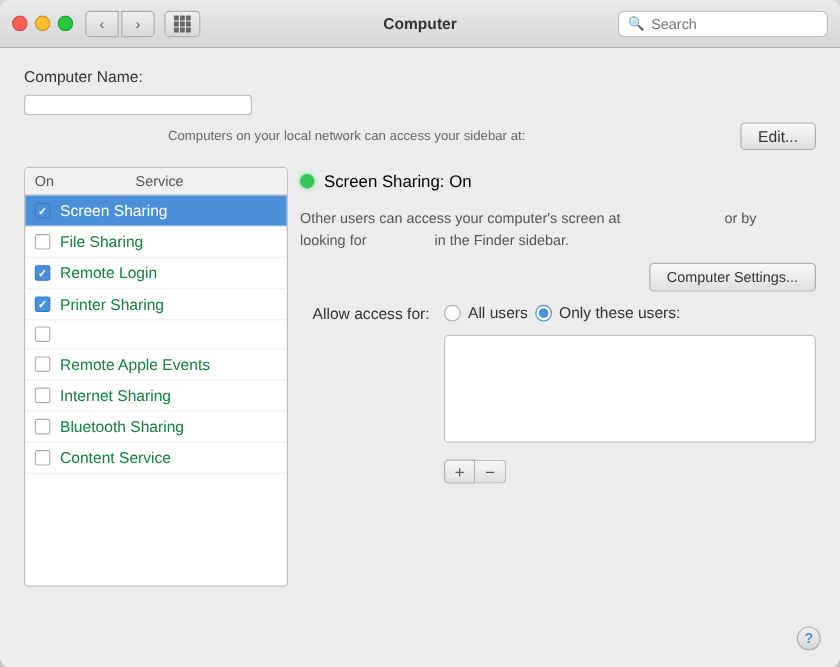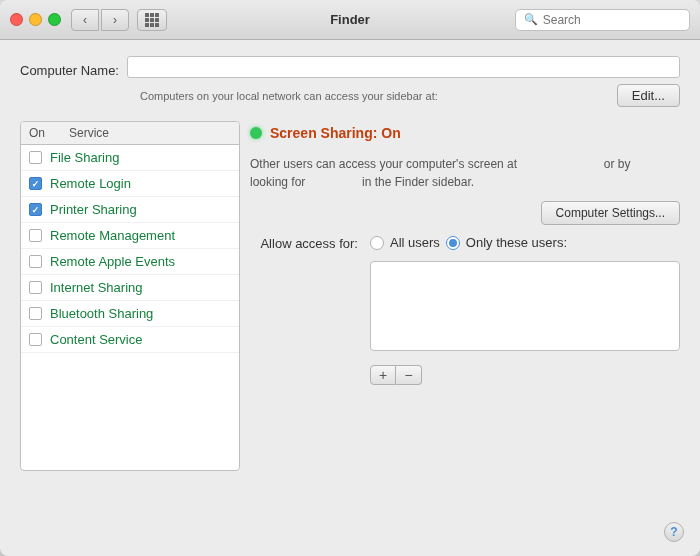--- a/index.html
+++ b/index.html
@@ -119,23 +119,24 @@
     }
 
     
     .main-content {
       padding: 16px 20px;
     }
 
     
     .computer-name-row {
       display: flex;
-      align-items: flex-end;
+      align-items: flex-start;
       gap: 8px;
       margin-bottom: 6px;
+      flex-direction: column;
     }
     .label-computer-name {
       font-size: 13px;
       color: #333;
       white-space: nowrap;
     }
     .computer-name-input {
       flex: 1;
       height: 22px;
       border: 1px solid #c0c0c0;
@@ -184,20 +185,21 @@
       flex-shrink: 0;
     }
     .service-list-header {
       display: flex;
       background: #f0f0f0;
       border-bottom: 1px solid #c0c0c0;
       padding: 4px 8px;
       font-size: 12px;
       color: #555;
       font-weight: 500;
+      gap: 44px;
     }
     .service-list-header .col-on { width: 40px; }
     .service-list-header .col-service { flex: 1; }
 
     .service-item {
       display: flex;
       align-items: center;
       padding: 5px 8px;
       border-bottom: 1px solid #f0f0f0;
       cursor: pointer;
@@ -251,22 +253,22 @@
     }
     .status-dot {
       width: 12px;
       height: 12px;
       border-radius: 50%;
       flex-shrink: 0;
     }
     .status-dot.on { background: #34c759; box-shadow: 0 0 4px rgba(52,199,89,0.6); }
     .status-title {
       font-size: 14px;
-      font-weight: 700;
-      color: #c2410c;
+      font-weight: 400;
+      color: #000000;
       text-align: right;
     }
 
     .description-text {
       font-size: 12px;
       color: #555;
       line-height: 1.5;
       padding-right: 10px;
     }
 
@@ -421,21 +423,21 @@
           <div class="grid-dot"></div>
         <div class="grid-dot"></div>
           <div class="grid-dot"></div>
           <div class="grid-dot"></div>
         <div class="grid-dot"></div>
           <div class="grid-dot"></div>
           <div class="grid-dot"></div>
       </div>
     </div>
 
-    <div class="title-text">Finder</div>
+    <div class="title-text">Computer</div>
 
     <div class="search-bar">
       <span class="search-icon-svg">🔍</span>
       <input class="search-input" type="text" placeholder="Search" style="">
     </div>
   </div>
 
   <div class="main-content">
 
     <div class="computer-name-row">
@@ -448,39 +450,42 @@
     </div>
 
     <div class="services-panel">
 
       <div class="service-list">
         <div class="service-list-header">
           <span class="col-on">On</span>
           <span class="col-service">Service</span>
         </div>
 
+        <div class="service-item selected">
+          <div class="service-checkbox checked"></div>
+          <span class="service-label">Screen Sharing</span>
+        </div>
 
         <div class="service-item">
           <div class="service-checkbox"></div>
           <span class="service-label">File Sharing</span>
         </div>
 
         <div class="service-item">
           <div class="service-checkbox checked"></div>
           <span class="service-label">Remote Login</span>
         </div>
 
         <div class="service-item">
           <div class="service-checkbox checked"></div>
           <span class="service-label">Printer Sharing</span>
         </div>
 
         <div class="service-item">
           <div class="service-checkbox"></div>
-          <span class="service-label">Remote Management</span>
         </div>
 
         <div class="service-item">
           <div class="service-checkbox"></div>
           <span class="service-label">Remote Apple Events</span>
         </div>
 
         <div class="service-item">
           <div class="service-checkbox"></div>
           <span class="service-label">Internet Sharing</span>

